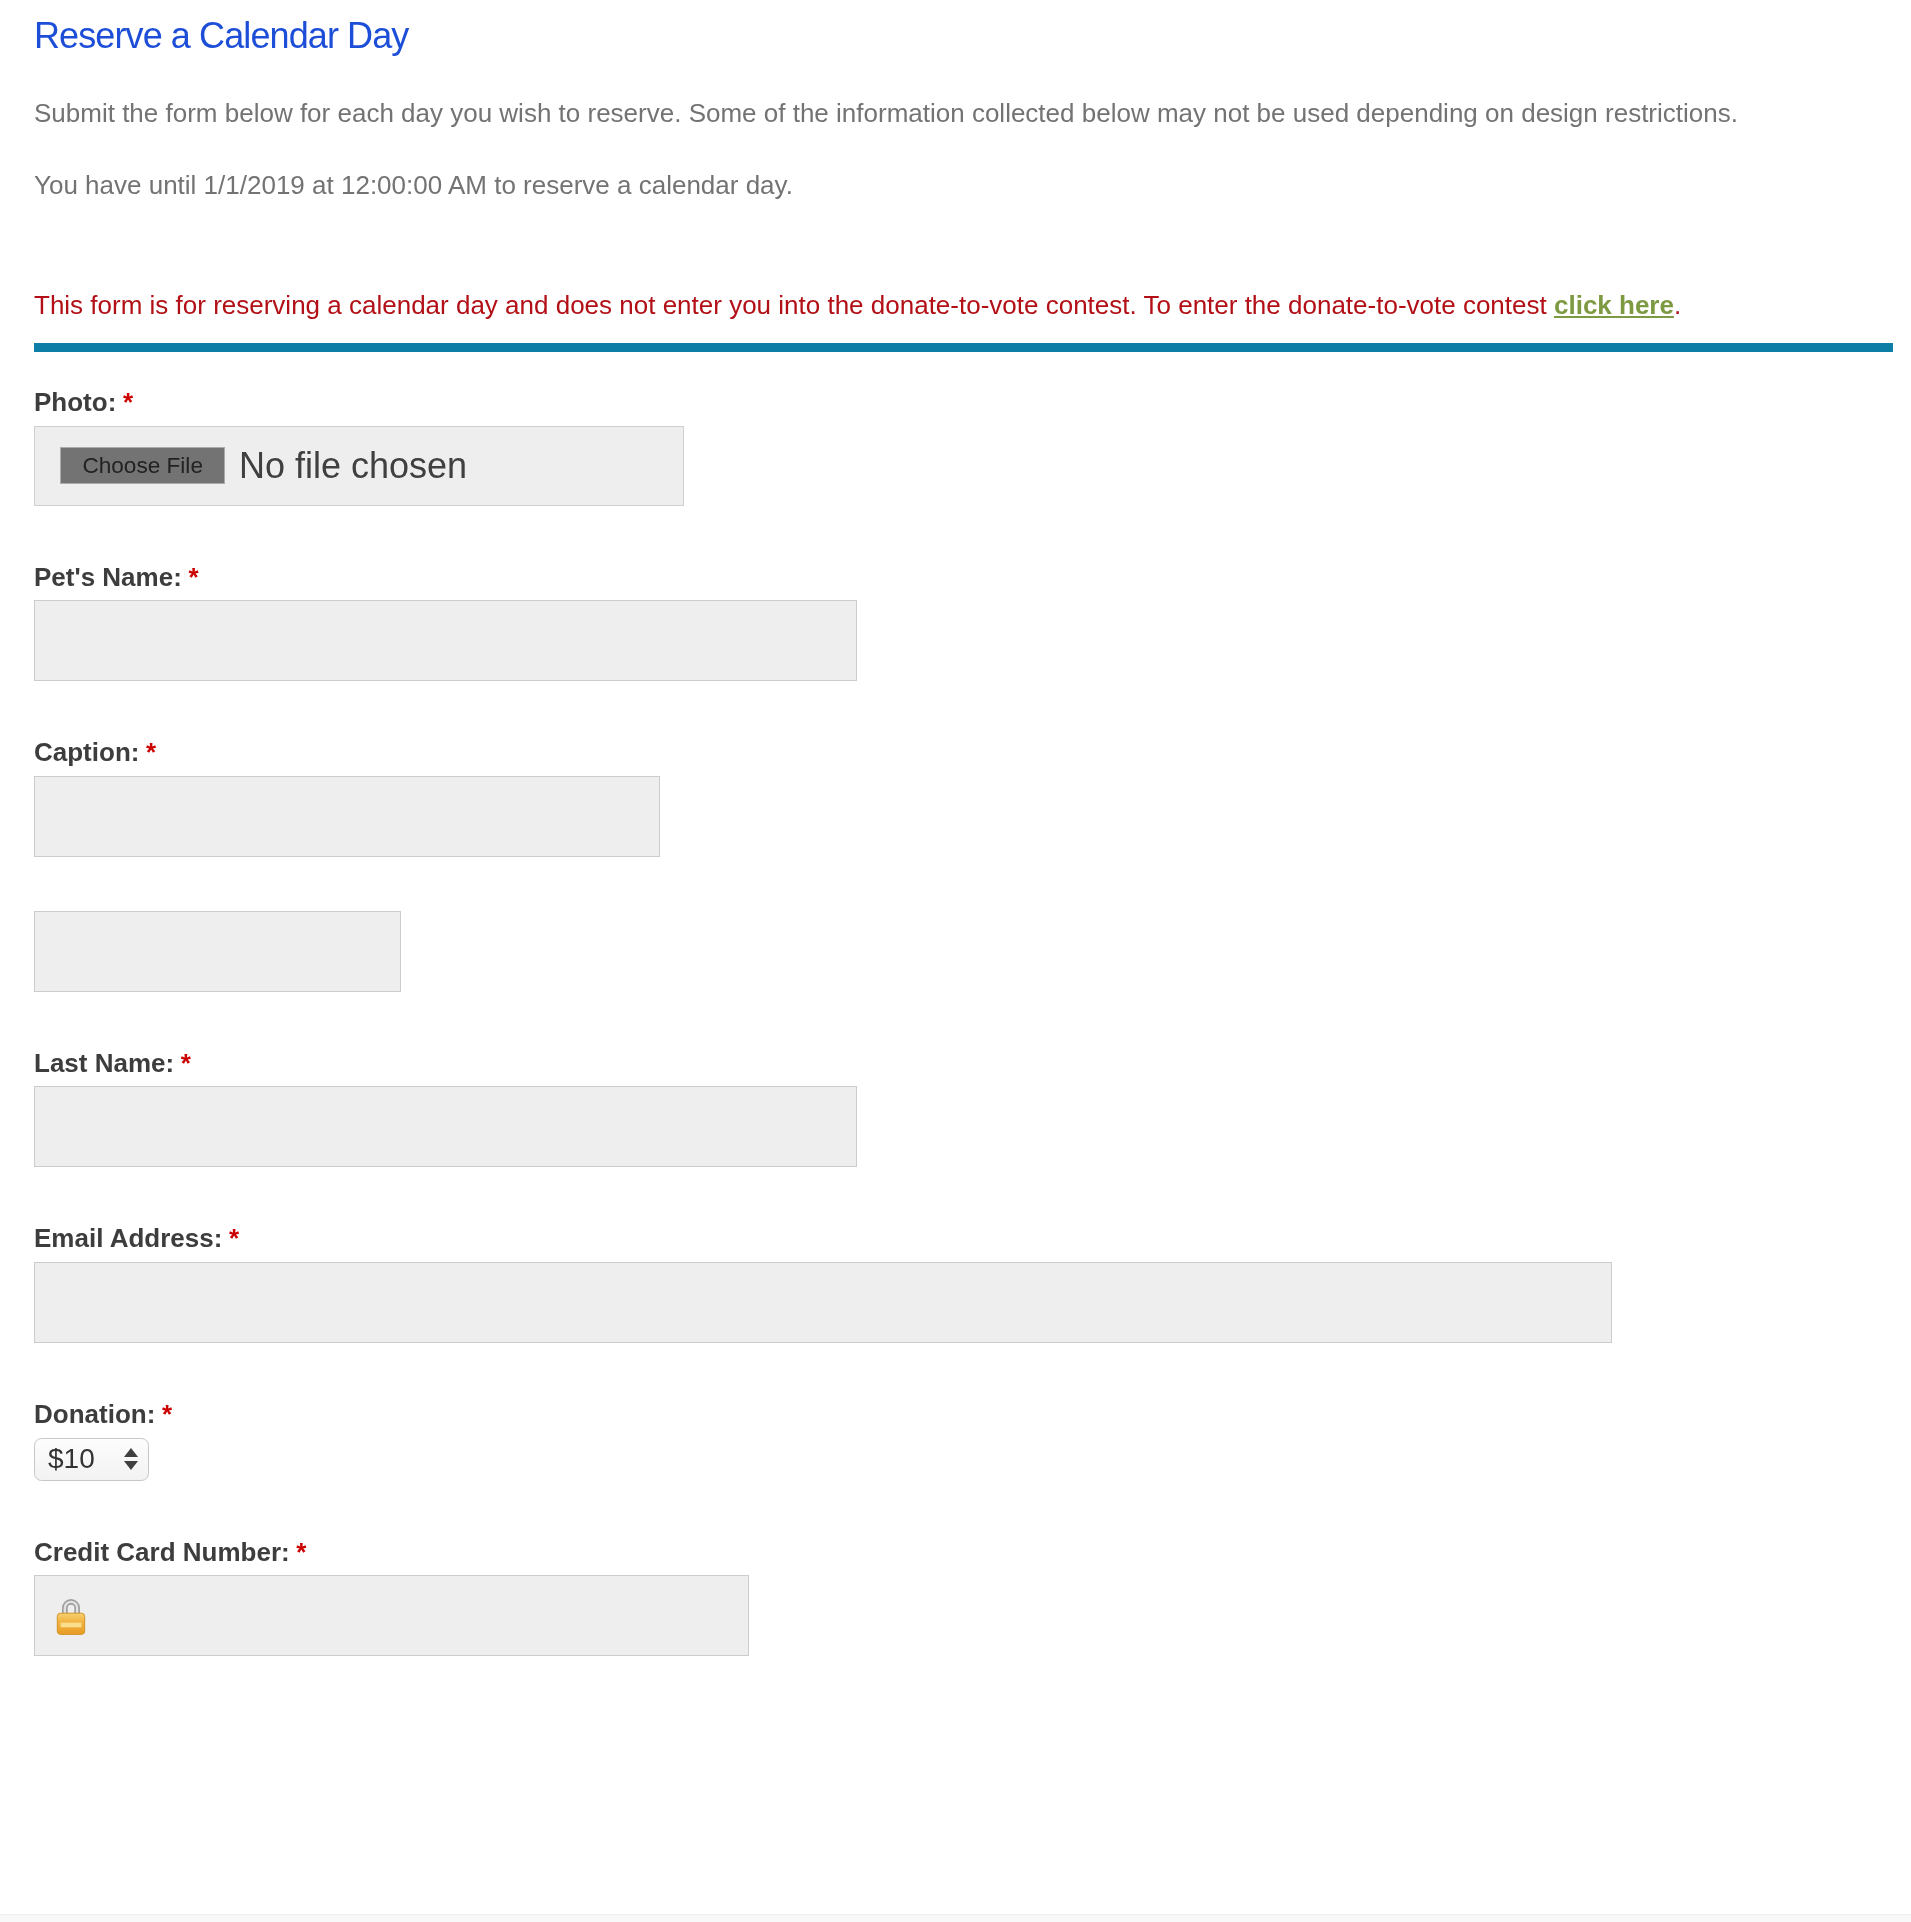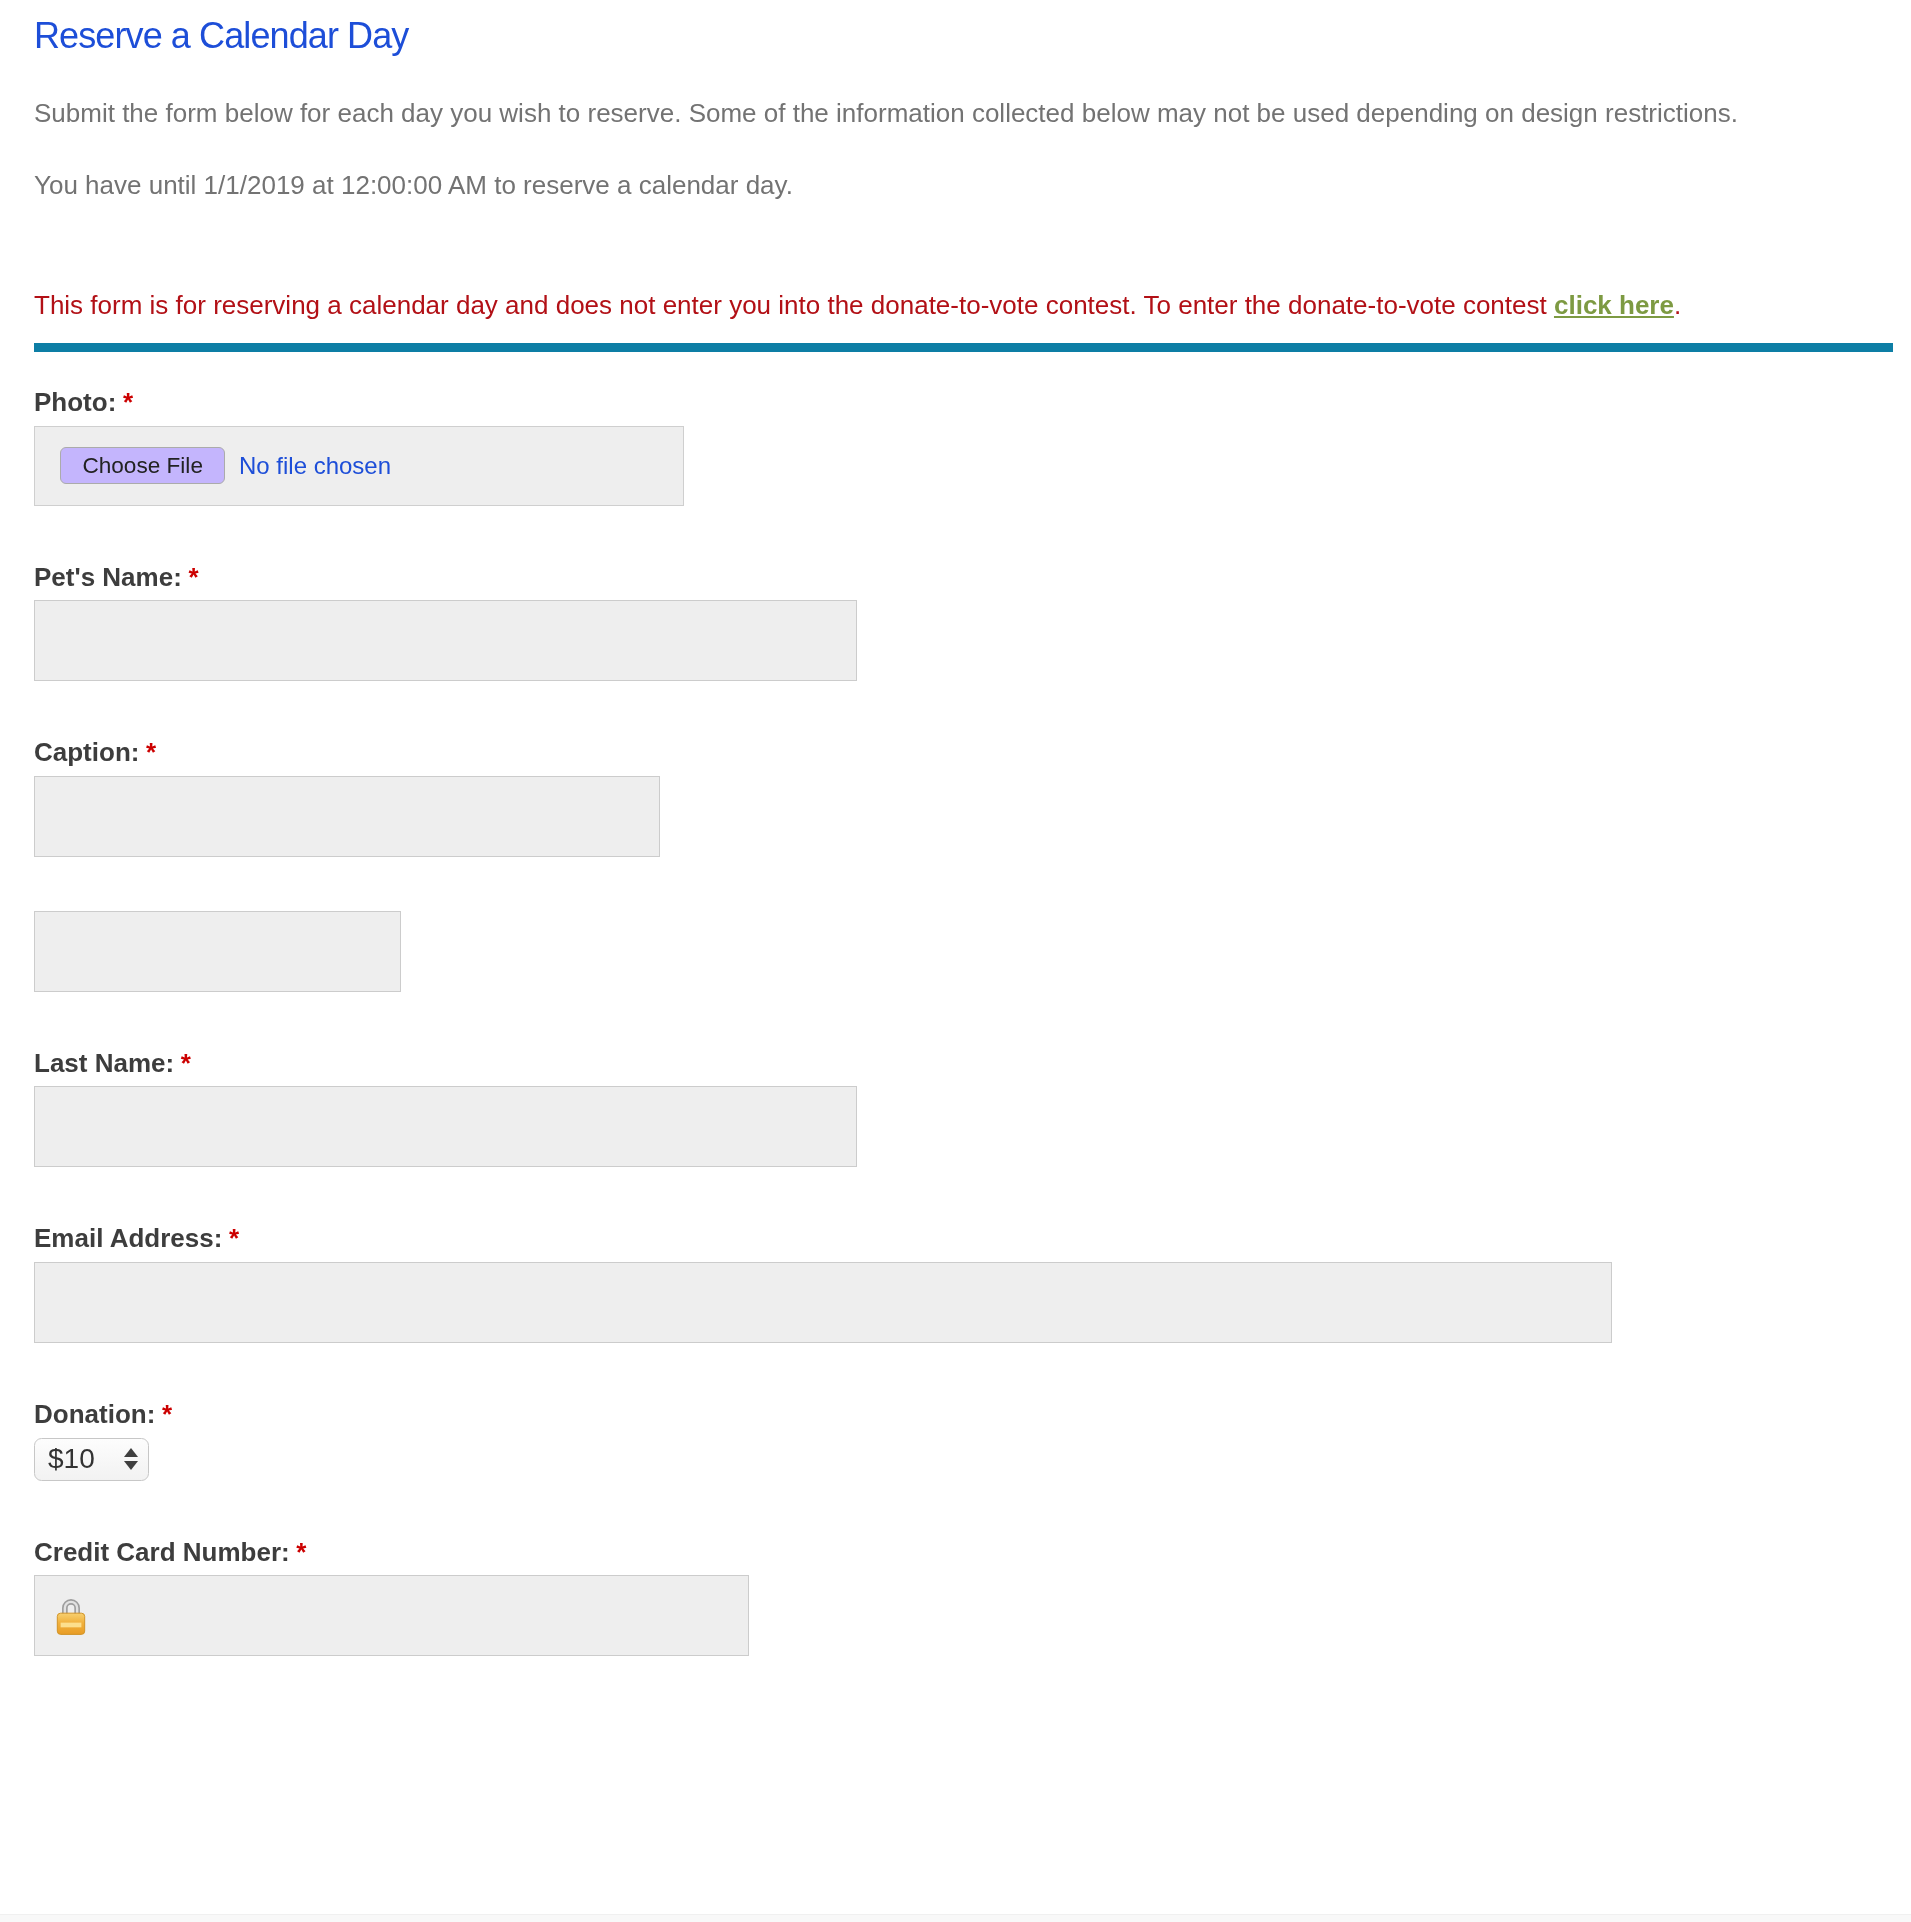--- a/index.html
+++ b/index.html
@@ -66,32 +66,32 @@
   .file-box {
     width: 650px; height: 80px;
     background: #eeeeee;
     border: 0.9px solid #cfcfcf;
     display: flex; align-items: center;
     padding-left: 25.4px;
   }
   .file-btn {
     height: 37px;
     padding: 0 21px;
-    background: #c4b5fd;
+    background: #737373;
     border: 0.9px solid #ababab;
-    border-radius: 6px;
+    border-radius: 0;
     font-size: 22.6px;
     color: #222222;
     font-family: "Liberation Sans", sans-serif;
     cursor: pointer;
   }
   .file-status {
     margin-left: 14px;
-    font-size: 24px;
-    color: #1d4ed8;
+    font-size: 36px;
+    color: #404040;
   }
 
   .select-box {
     width: 115px; height: 43px;
     border: 0.9px solid #c7c7c7;
     border-radius: 7.5px;
     background: linear-gradient(#fdfdfd, #f2f2f2);
     display: flex; align-items: center; justify-content: space-between;
     padding: 0 10.4px 0 13px;
     font-size: 28px; color: #333333;

